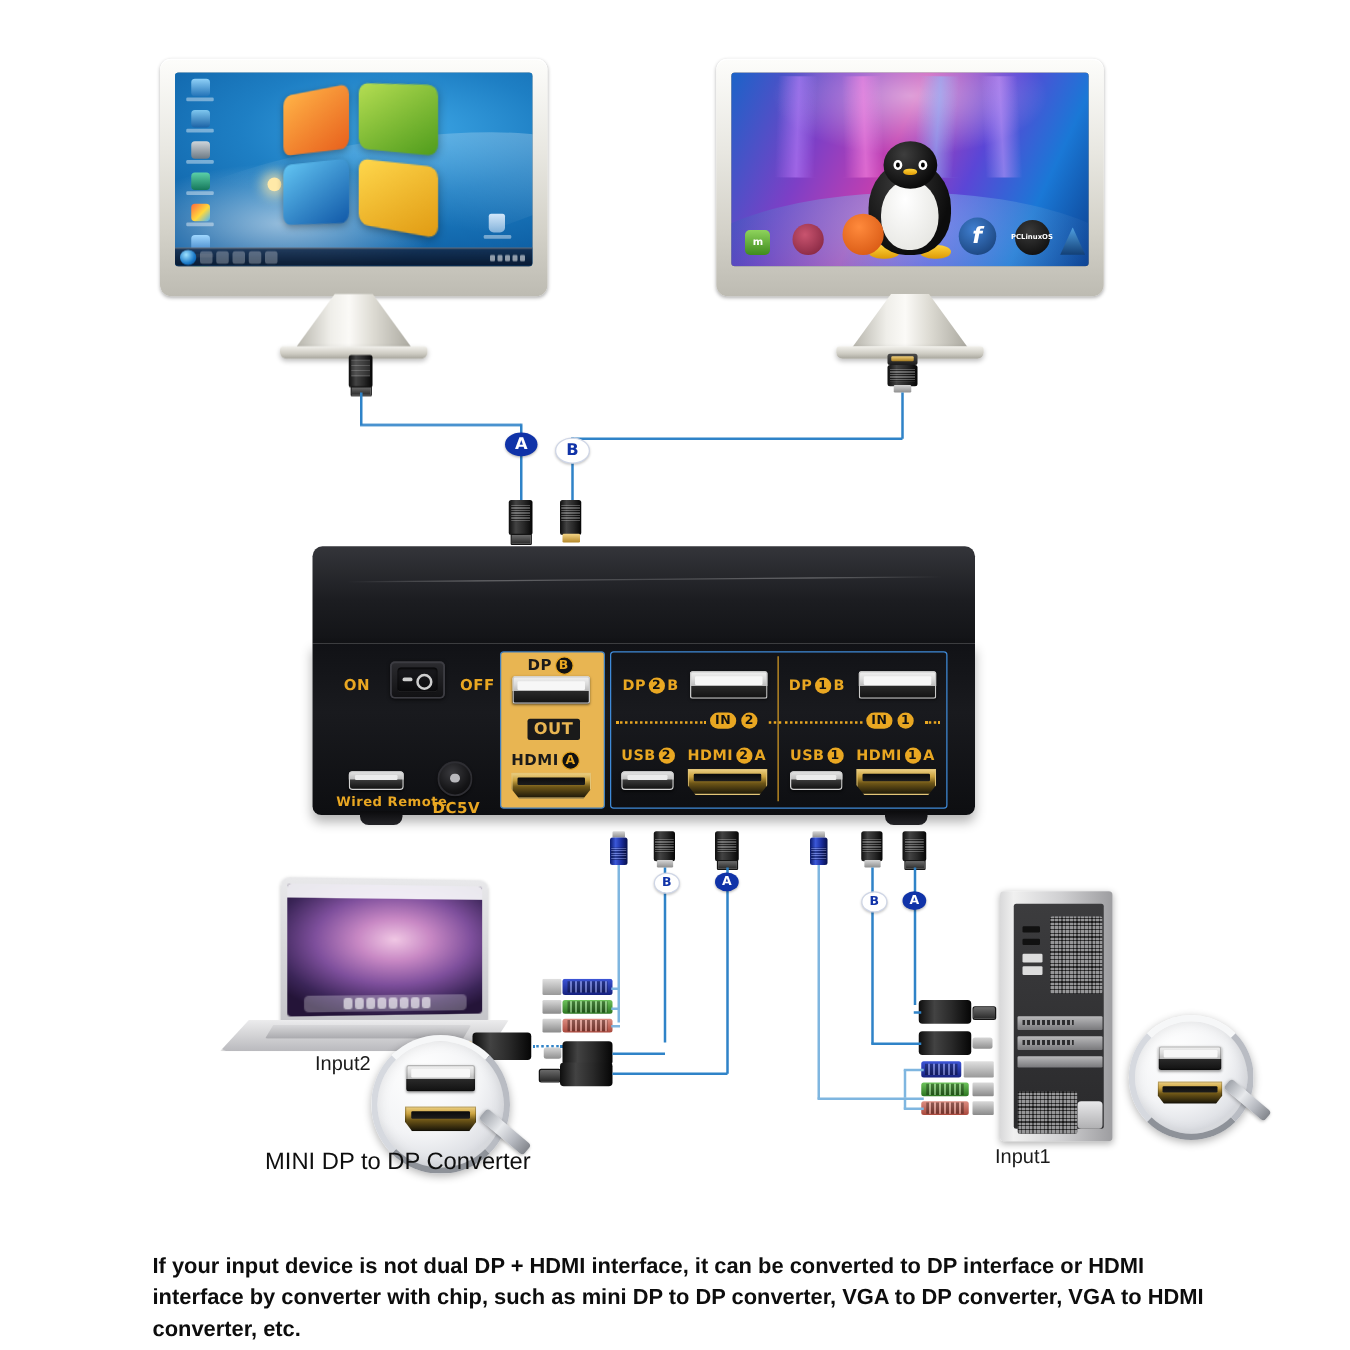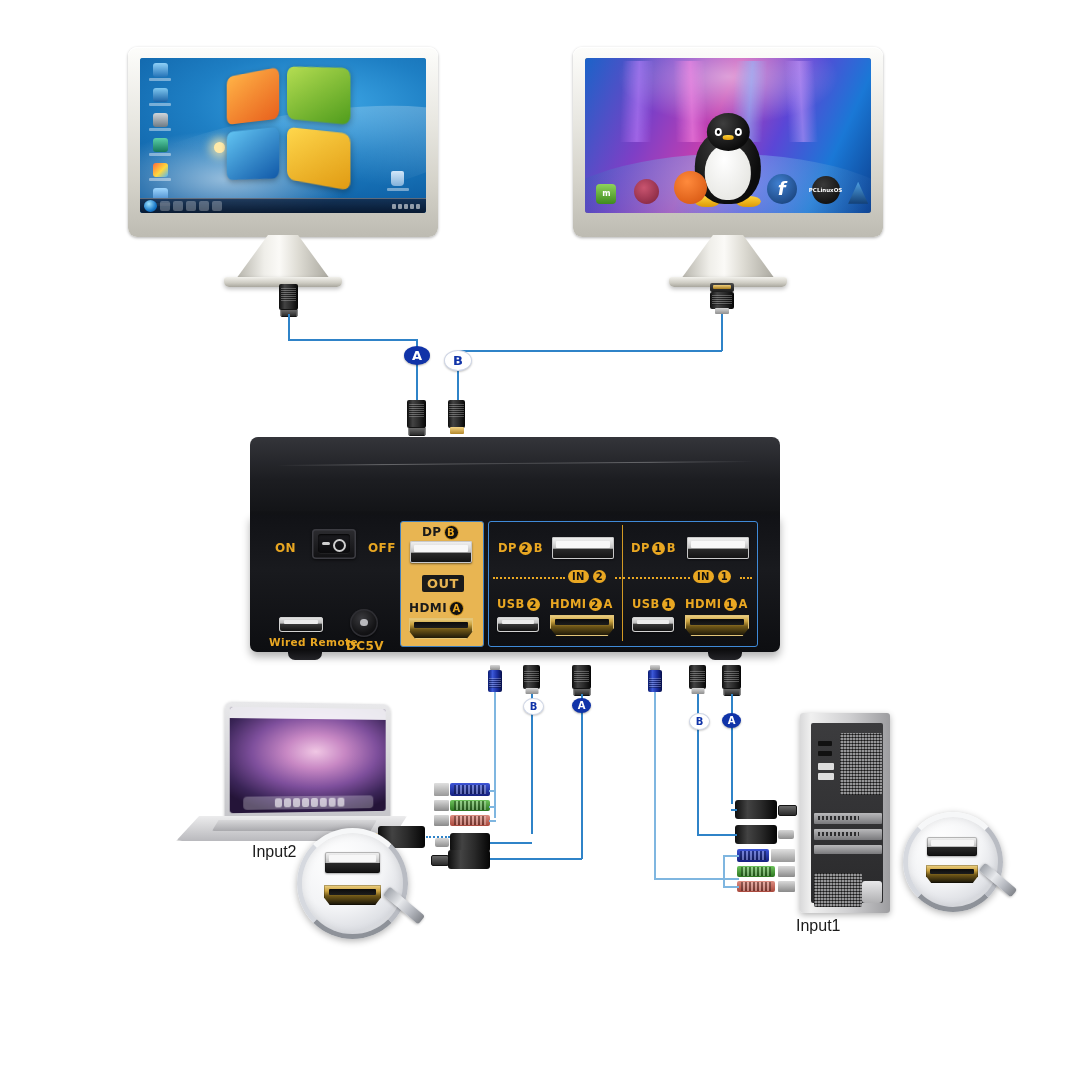--- a/index.html
+++ b/index.html
@@ -528,20 +528,21 @@
     <div class="shell" style="left:15px;width:47px;height:22px;border-radius:3px;"></div>
   </div>
   <div style="position:absolute;left:426px;top:836px;width:24px;height:0;border-top:2px dotted #2f83c8;"></div>
 
   <div class="mag" style="left:297px;top:828px;width:101px;height:101px;">
     <div class="port-dp" style="left:23px;top:19px;width:55px;height:21px;"></div>
     <div class="port-hdmi" style="left:22px;top:52px;width:57px;height:20px;"></div>
   </div>
   <div class="mag-handle" style="left:381px;top:900px;width:46px;height:11px;transform:rotate(40deg);"></div>
 
+  <div class="convlabel" style="left:212px;top:919px;">MINI DP to DP Converter</div>
 
   <div class="audio" style="left:434px;top:783px;width:56px;height:13px;">
     <div class="plug" style="background:linear-gradient(180deg,#e0e0e0,#999);"></div>
     <div class="barrel" style="background:linear-gradient(180deg,#3d55d8,#15207e);">
         <i></i>
       </div>
   </div>
   <div class="audio" style="left:434px;top:800px;width:56px;height:11px;">
     <div class="plug"></div>
     <div class="barrel" style="background:linear-gradient(180deg,#6ec45c,#2c7520);">
@@ -624,14 +625,15 @@
   <div class="wire h wire-lt" style="left:723px;top:855px;width:16px;"></div>
   <div class="wire v wire-lt" style="left:723px;top:878px;height:9px;"></div>
   <div class="wire h wire-lt" style="left:723px;top:886px;width:16px;"></div>
 
   <div class="mag" style="left:903px;top:812px;width:90px;height:90px;">
     <div class="port-dp" style="left:19px;top:20px;width:50px;height:19px;"></div>
     <div class="port-hdmi" style="left:18px;top:48px;width:52px;height:18px;"></div>
   </div>
   <div class="mag-handle" style="left:977px;top:875px;width:42px;height:10px;transform:rotate(40deg);"></div>
 
+  <div class="caption">If your input device is not dual DP + HDMI interface, it can be converted to DP interface or HDMI interface by converter with chip, such as mini DP to DP converter, VGA to DP converter, VGA to HDMI converter, etc.</div>
 
 </div>
 
 </body></html>

